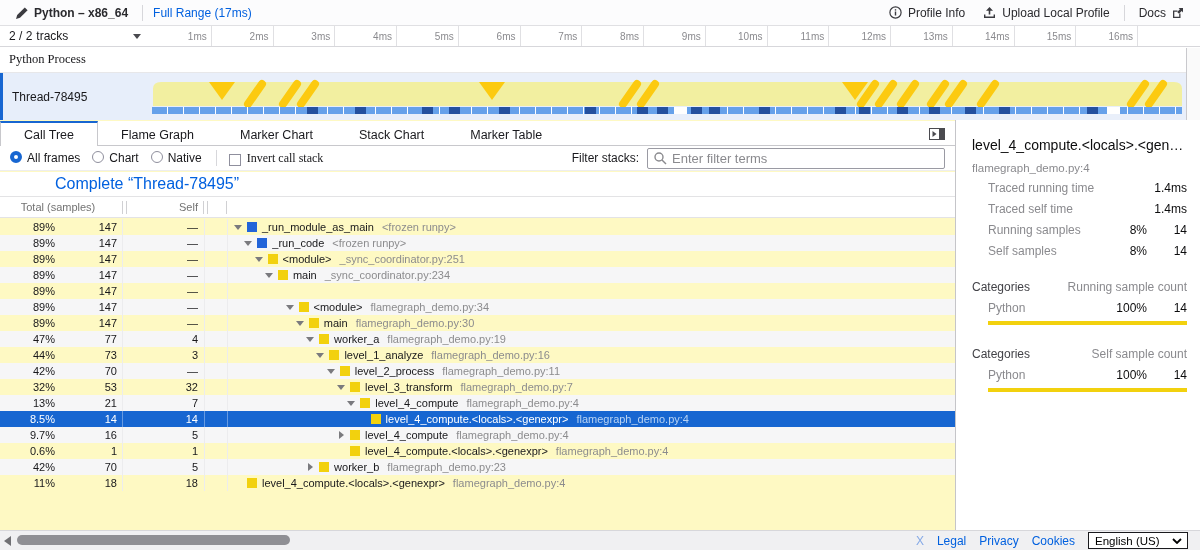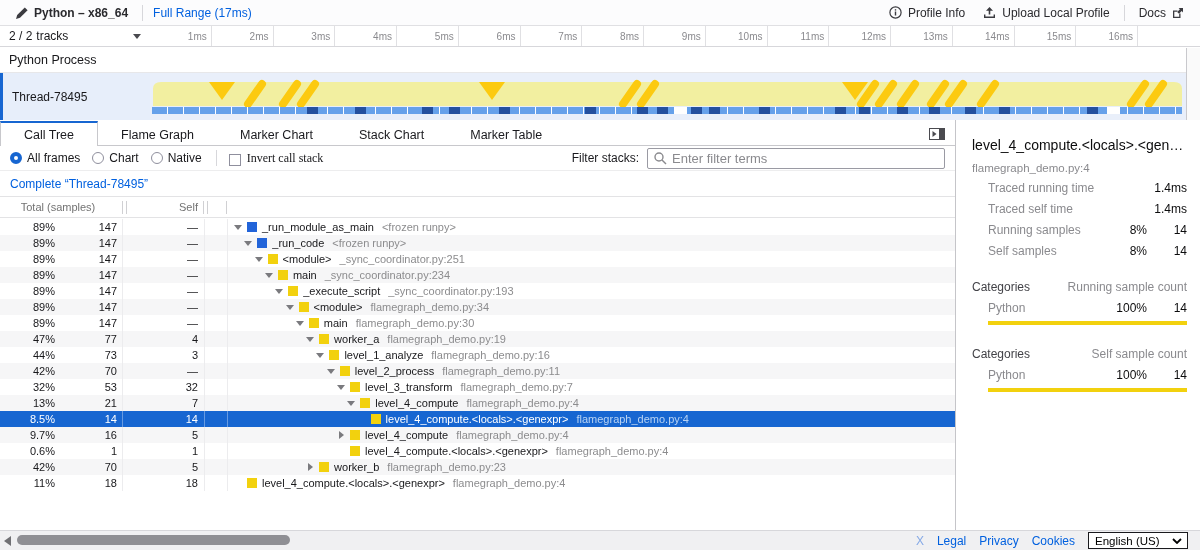--- a/index.html
+++ b/index.html
@@ -1,18 +1,18 @@
 <!DOCTYPE html>
 <html><head>
 <meta charset="utf-8">
 <style>
   * { margin:0; padding:0; box-sizing:border-box; }
   html,body { background:#e8e8e8; }
   .app {
-    position:relative; width:1200px; height:550px; background:#ffffff; overflow:hidden;
+    position:relative; width:1200px; height:550px; background:#fef9c3; overflow:hidden;
     font-family:"Liberation Sans","DejaVu Sans",sans-serif; color:#18181b;
     --sel:#1766d1; --link:#0060df; --ycat:#f2d10e; --bcat:#2264d9;
     --abase:#f2efa0; --aspike:#fcca10; --slight:#66a1ea; --sdark:#24509e; --accent:#1766d1;
   }
   
   .appbar { position:absolute; top:0; left:0; right:0; height:26px; background:#fcfcfd;
     border-bottom:1px solid #e0e0e3; display:flex; justify-content:space-between; align-items:center;
     padding:0 12px; font-size:12px; }
   .ab-left,.ab-right { display:flex; align-items:center; gap:10px; }
   .ab-btn { display:flex; align-items:center; gap:6px; background:none; border:none; cursor:pointer;
@@ -26,21 +26,21 @@
   .ruler { display:flex; height:21px; border-bottom:1px solid #d7d7db; background:#fff; }
   .tracks-dd { width:150px; display:flex; align-items:center; padding:0 9px; font-size:12px;
     cursor:pointer; }
   .tracks-dd .cnt { font-weight:normal; margin-right:4px; }
   .dd-arrow { margin-left:auto; width:0; height:0; border-left:4px solid transparent;
     border-right:4px solid transparent; border-top:5px solid #4a4a4f; }
   .ticks { flex:1; display:flex; }
   .tick { width:61.75px; border-right:1px solid #e0e0e3; font-size:10px; color:#8a8a8e;
     display:flex; align-items:center; justify-content:flex-end; padding-right:4px; }
   .proc-row { height:26px; border-bottom:1px solid #e7e7e9; display:flex; align-items:center;
-    padding-left:9px; font-size:12.5px; background:#fff; cursor:pointer; }
+    padding-left:9px; font-size:12.5px; background:#fff; cursor:pointer;font-family:Liberation Serif, serif; }
   .thread-row { height:47px; display:flex; background:#e9effa; cursor:pointer; }
   .thread-label { width:150px; border-left:3px solid var(--accent); display:flex; align-items:center;
     padding-left:9px; font-size:12px; background:#e7eefa; }
   .thread-graph { position:relative; width:1035px; }
   #activity { position:absolute; left:0; top:0; }
   .samples-bar { position:absolute; left:2px; top:34px; height:7px; width:1030px;
     background:repeating-linear-gradient(90deg, var(--slight) 0px, var(--slight) 15px, #ffffff 15px, #ffffff 16px); }
   .samples-bar .seg { position:absolute; top:0; bottom:0; width:11px; background:var(--sdark); }
   .samples-bar .sgap { position:absolute; top:0; bottom:0; width:13px; background:#fff; }
   .tl-strip { position:absolute; top:22px; right:0; width:14px; height:72px; background:#fafafa;
@@ -51,38 +51,38 @@
   .tabline { position:absolute; left:0; right:0; bottom:0; height:1px; background:#c8c8cc; }
   .tab { position:relative; z-index:2; display:flex; align-items:center; padding:0 23px;
     font-size:12.5px; color:#1a1a1e; border-top:2px solid transparent; cursor:pointer; }
   .tab.selected { background:#fff; border-left:1px solid #c8c8cc; border-right:1px solid #c8c8cc;
     border-top:2px solid var(--accent); }
   .sb-toggle { margin-left:auto; align-self:center; margin-right:10px; background:none; border:none;
     cursor:pointer; display:flex; z-index:2; }
   
   .toolbar { position:absolute; top:146px; left:0; width:955px; height:25px; display:flex;
     align-items:center; padding:0 10px; font-size:12px; border-bottom:1px solid #ededee; background:#fff; }
-  .radio-opt { display:flex; align-items:center; gap:5px; margin-right:12px; cursor:pointer; }
+  .radio-opt { display:flex; align-items:flex-start; gap:5px; margin-right:12px; cursor:pointer; }
   .radio { width:12px; height:12px; border-radius:50%; border:1px solid #8f8f9d; background:#fff; }
   .radio.on { border:4px solid var(--sel); }
   .vsep { width:1px; height:16px; background:#d7d7db; margin:0 12px 0 2px; }
   .chk { display:flex; align-items:flex-end; cursor:pointer;font-family:Liberation Serif, serif; }
   .chk .box { width:12px; height:12px; border:1px solid #8f8f9d; background:#fff; margin-right:6px; }
   .filter { margin-left:auto; display:flex; align-items:center; gap:8px; }
   .filter-lbl { color:#1a1a1e;padding-left:28px; }
   .search { position:relative; width:298px; height:21px; border:1px solid #9a9aa3; border-radius:2px;
     background:#fff; display:flex; align-items:center; }
   .search svg { position:absolute; left:5px; }
   .search input { border:none; outline:none; width:100%; height:100%; padding-left:24px;
     font-size:13px; background:transparent; font-family:inherit; color:#333; }
   .search input::placeholder { color:#8a8a8e; }
   
   .linkrow { position:absolute; top:172px; left:0; width:955px; height:24px; display:flex;
     align-items:center; padding-left:10px; background:#fff; }
-  .linkrow a { color:var(--link); font-size:12px; text-decoration:none; cursor:pointer; }
+  .linkrow a { color:var(--link); font-size:16px; text-decoration:none; cursor:pointer;margin-left:45px; }
   .thead { position:absolute; top:196px; left:0; width:955px; height:22px; display:flex;
     align-items:center; font-size:11px; color:#737373; border-top:1px solid #e3e3e5;
     border-bottom:1px solid #e3e3e5; background:#fff; }
   .h-total { width:122px; text-align:center; padding-right:6px; }
   .h-self  { width:76px;  text-align:right; padding-right:5px; }
   .h-gap   { width:18px; }
   .hd { width:1px; height:13px; background:#d0d0d3; }
   .hsp { width:3px; }
   .tbody { position:absolute; top:219px; left:0; width:955px; }
   .row { display:flex; height:16px; align-items:center; font-size:11px; color:#18181b; cursor:pointer; }
@@ -403,29 +403,20 @@
         </span>
       </div>
       <div class="row">
         <span class="r-pct">89%</span>
         <span class="r-total">147</span>
         <span class="rdiv"></span>
         <span class="r-self">—</span>
         <span class="rdiv"></span>
         <span class="r-gap"></span>
         <span class="rdiv"></span>
-        <span class="r-tree">
-          <span class="indent" style="width: 41.2px;"></span>
-          <span class="tw">
-            <span class="tri-down"></span>
-          </span>
-          <span class="sq c-yellow"></span>
-          <span class="fn">_execute_script</span>
-          <span class="loc">_sync_coordinator.py:193</span>
-        </span>
       </div>
       <div class="row alt">
         <span class="r-pct">89%</span>
         <span class="r-total">147</span>
         <span class="rdiv"></span>
         <span class="r-self">—</span>
         <span class="rdiv"></span>
         <span class="r-gap"></span>
         <span class="rdiv"></span>
         <span class="r-tree">

